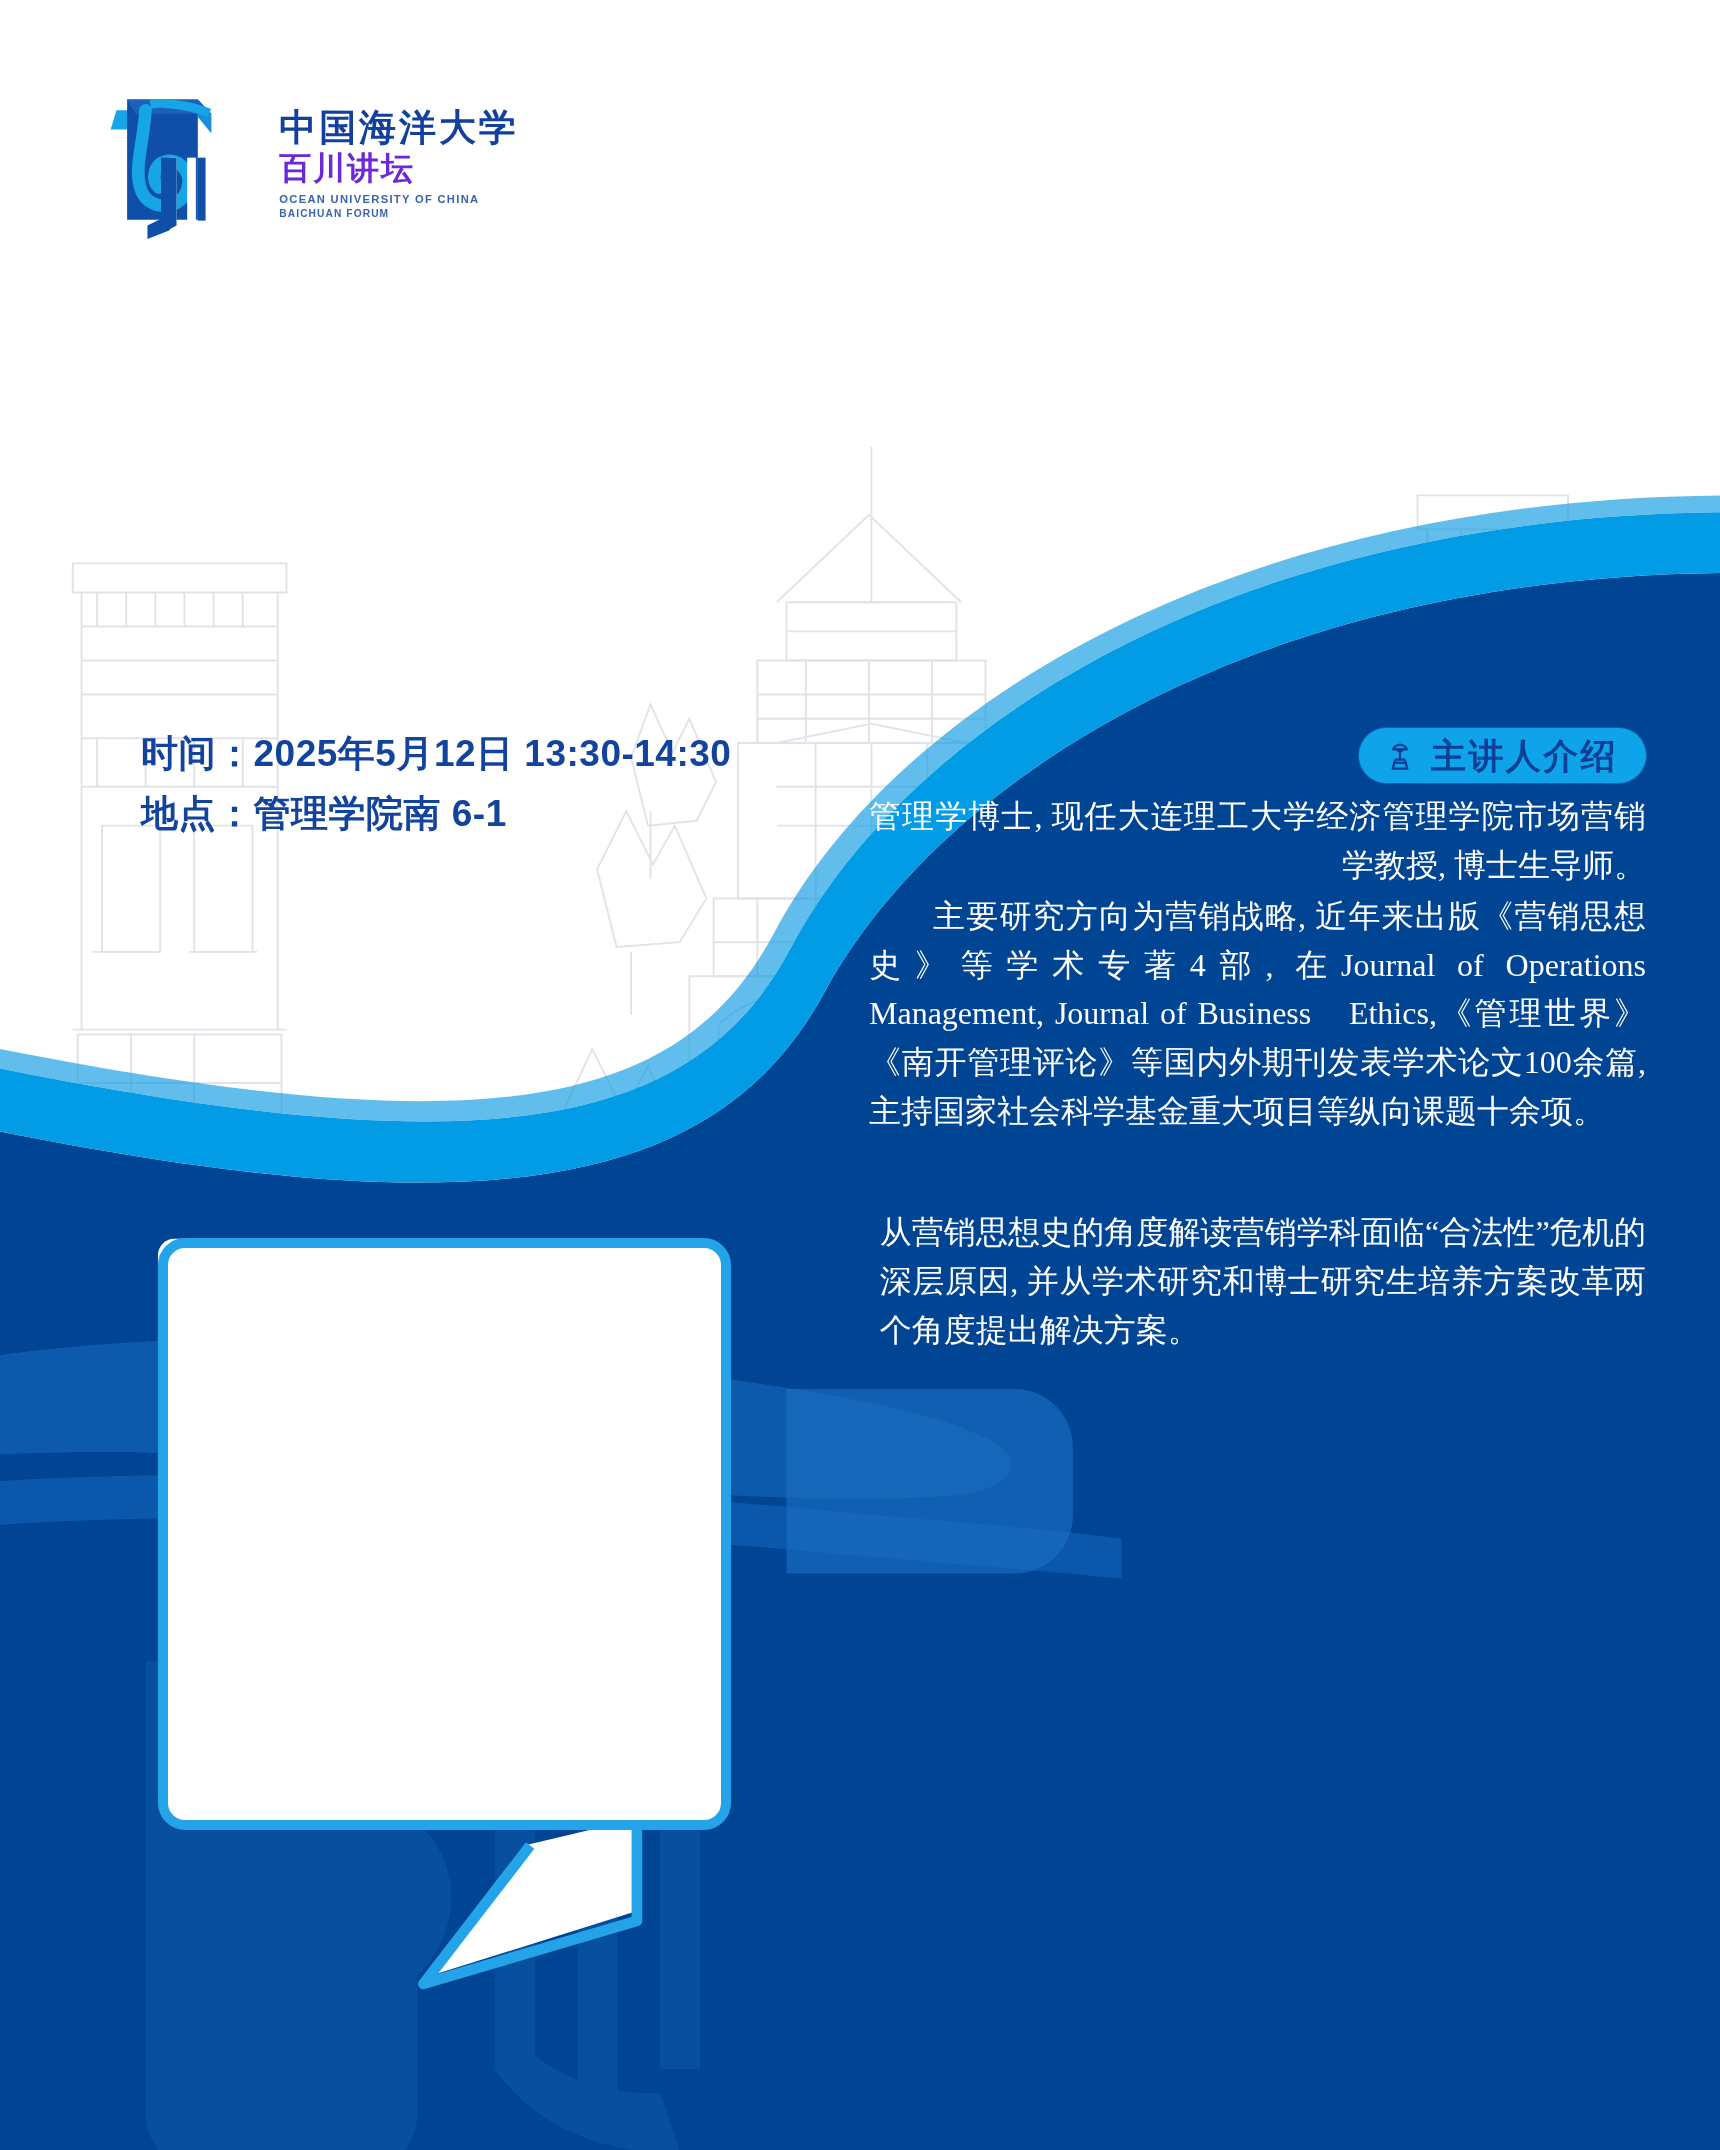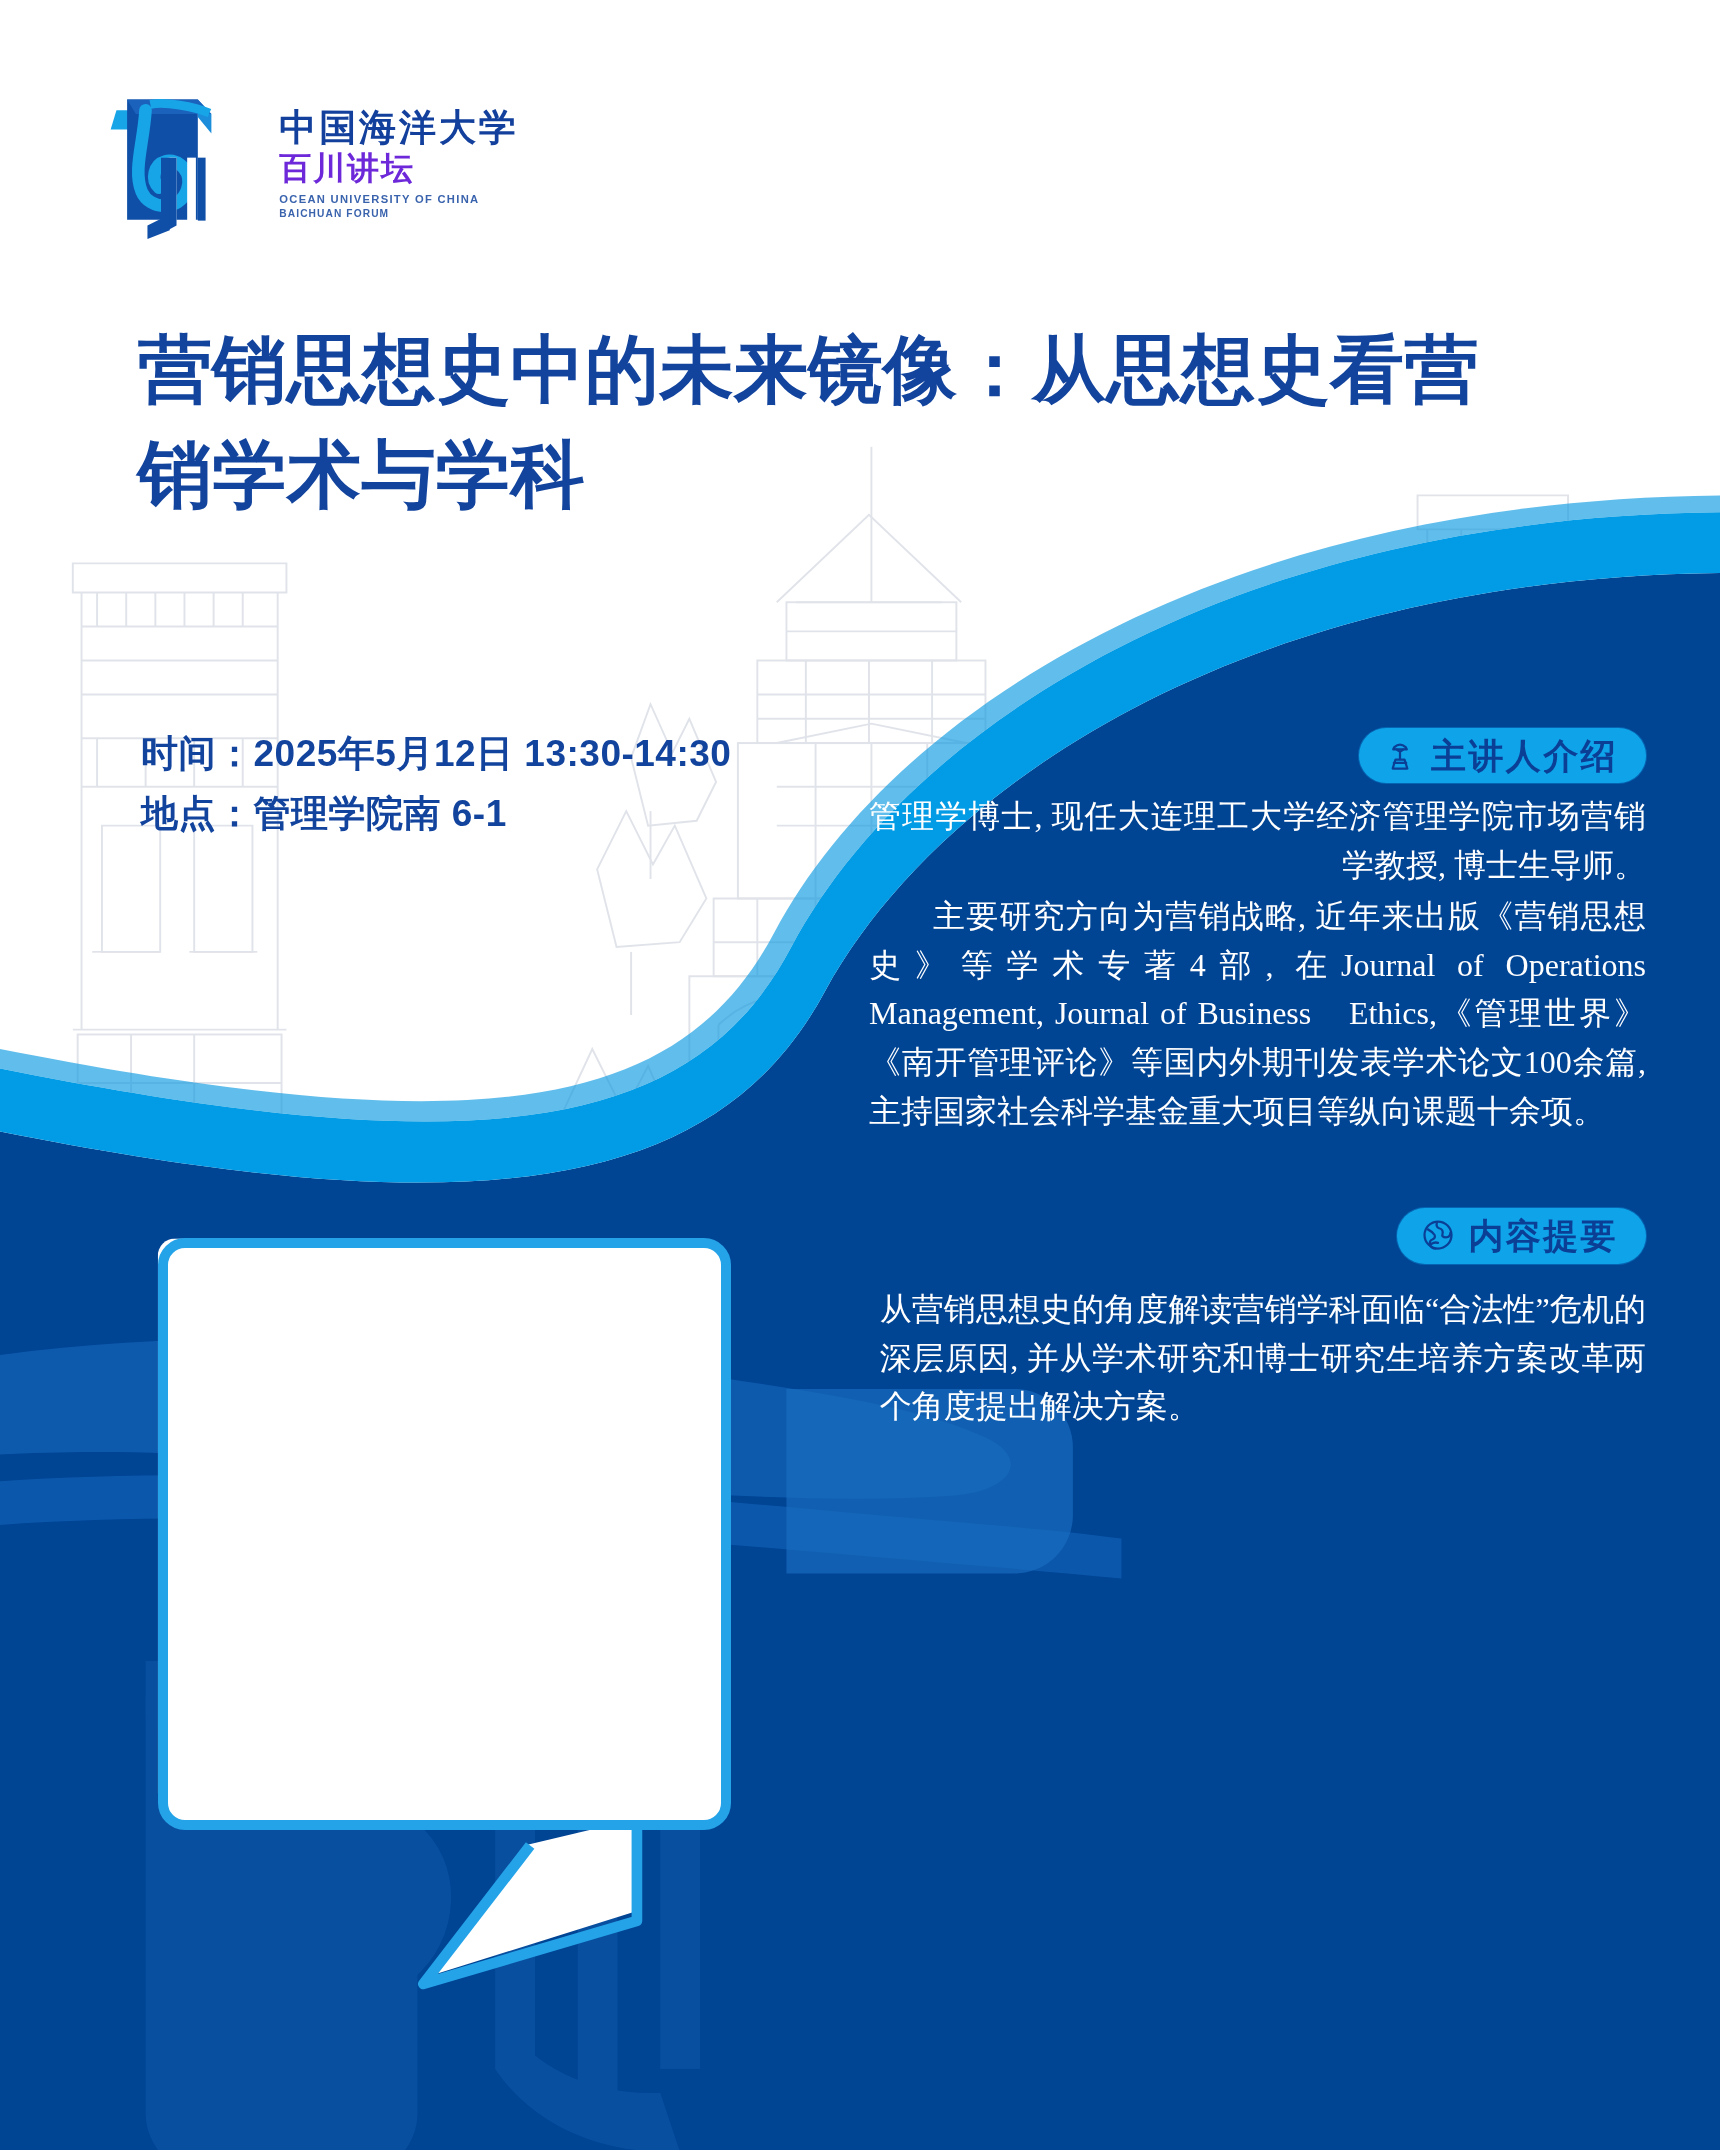--- a/index.html
+++ b/index.html
@@ -339,21 +339,20 @@
       <rect x="208" y="150" width="16" height="130" fill="#0f4fa8"></rect>
     </svg>
     <div class="logo-text">
       <div class="logo-cn1">中国海洋大学</div>
       <div class="logo-cn2">百川讲坛</div>
       <div class="logo-en1">OCEAN UNIVERSITY OF CHINA</div>
       <div class="logo-en2">BAICHUAN FORUM</div>
     </div>
   </div>
 
-  <div class="title">营销思想史中的未来镜像：从思想史看营销学术与学科</div>
 
   <div class="meta">
     <div>时间：2025年5月12日 13:30-14:30</div>
     <div>地点：管理学院南 6-1</div>
   </div>
 
   <div class="portrait-wrap">
     <div class="portrait-frame"></div>
   </div>
 
@@ -371,30 +370,19 @@
         <span class="badge-label">主讲人介绍</span>
       </div>
     </div>
 
 
     <div class="bio-para p1">管理学博士, 现任大连理工大学经济管理学院市场营销学教授, 博士生导师。</div>
 
     <div class="bio-para p2">主要研究方向为营销战略, 近年来出版《营销思想史》等学术专著4部, 在Journal of Operations Management, Journal of Business　Ethics,《管理世界》《南开管理评论》等国内外期刊发表学术论文100余篇, 主持国家社会科学基金重大项目等纵向课题十余项。</div>
 
     <div class="summary-block">
-      <div class="badge-row">
-        <div class="badge">
-          <svg class="badge-icon" viewBox="0 0 64 64" fill="none" stroke="#0b3f96" stroke-width="4" stroke-linejoin="round" stroke-linecap="round">
-            <circle cx="32" cy="32" r="24"></circle>
-            <path d="M14 22 q8 4 12 10 q2 6 -4 8 q-6 2 -4 10 q2 6 10 6"></path>
-            <path d="M30 10 q-2 8 4 10 q8 2 6 10 q-2 6 6 6 q8 0 8 -8"></path>
-            <path d="M20 48 q6 -4 12 -2"></path>
-          </svg>
-          <span class="badge-label">内容提要</span>
-        </div>
-      </div>
       <div class="summary-para">从营销思想史的角度解读营销学科面临“合法性”危机的深层原因, 并从学术研究和博士研究生培养方案改革两个角度提出解决方案。</div>
     </div>
   </div>
 
 
 </div>
 
 
 </body></html>

